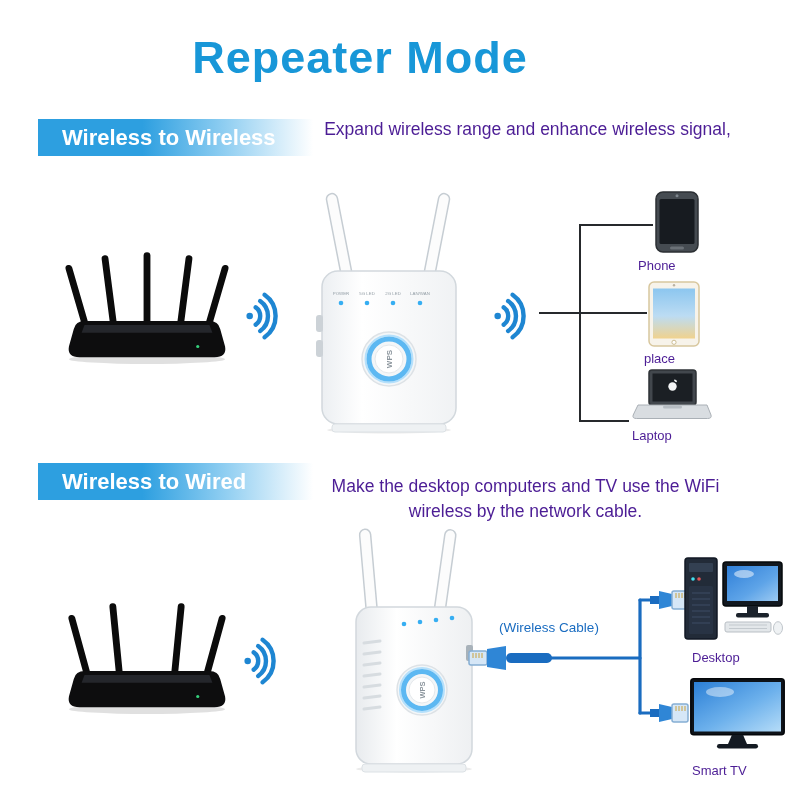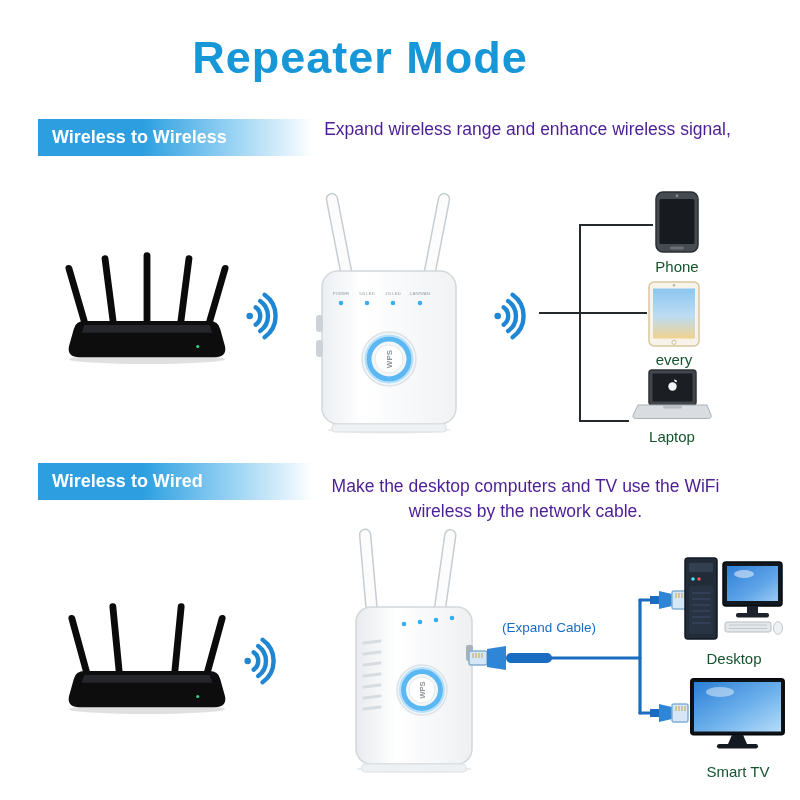--- a/index.html
+++ b/index.html
@@ -4,31 +4,31 @@
 <style>
   *{box-sizing:border-box;margin:0;padding:0;}
   body{margin:0;background:#ffffff;}
   .page{position:relative;width:800px;height:800px;background:#ffffff;font-family:"Liberation Sans",sans-serif;overflow:hidden;}
   .abs{position:absolute;}
   svg{display:block;overflow:visible;}
   svg text{font-family:"Liberation Sans",sans-serif;}
 
   .title{top:32px;left:0;width:720px;text-align:center;font-size:45px;font-weight:bold;color:#1897d8;letter-spacing:1px;}
 
-  .banner{left:38px;width:275px;height:37px;line-height:37px;padding-left:14px;color:#ffffff;
-          font-size:18px;font-weight:bold;
+  .banner{left:38px;width:275px;height:37px;line-height:37px;padding-left:24px;color:#ffffff;
+          font-size:22px;font-weight:bold;
           background:linear-gradient(90deg,#2d9fe0 0%,#2d9fe0 38%,rgba(116,194,238,0.8) 68%,rgba(255,255,255,0) 100%);}
   .banner1{top:119px;}
   .banner2{top:463px;}
 
   .desc{text-align:center;font-size:17.5px;line-height:1.42;color:#4c1d95;}
   .desc1{left:300px;top:117px;width:455px;}
   .desc2{left:303px;top:474px;width:445px;}
 
-  .lbl{position:absolute;text-align:center;font-size:15px;color:#14532d;}
+  .lbl{position:absolute;text-align:left;font-size:13px;color:#4c1d95;}
   .lbl-phone{left:638px;top:258px;width:78px;}
   .lbl-ipad{left:644px;top:351px;width:60px;}
   .lbl-laptop{left:632px;top:428px;width:80px;}
   .lbl-desktop{left:692px;top:650px;width:84px;}
   .lbl-tv{left:692px;top:763px;width:92px;}
 
   .router1{left:58px;top:243px;width:178px;height:122px;}
   .wifi1a{left:242px;top:292px;width:48px;height:48px;}
   .repeater1{left:303px;top:189px;width:170px;height:245px;}
   .wifi1b{left:490px;top:292px;width:48px;height:48px;}
@@ -157,21 +157,21 @@
         <stop offset="0" stop-color="#8cc6ef"></stop>
           <stop offset="0.55" stop-color="#bcdcf3"></stop>
           <stop offset="1" stop-color="#f0d28e"></stop>
       </linearGradient>
     </defs>
     <rect x="1" y="1" width="50" height="64" rx="5" fill="#f7f3ea" stroke="#d8c79e" stroke-width="1.5"></rect>
     <rect x="5" y="7.5" width="42" height="50" fill="url(#g-ipad)"></rect>
     <circle cx="26" cy="4.3" r="1.2" fill="#b9b2a2"></circle>
     <circle cx="26" cy="61.3" r="2.1" fill="#ffffff" stroke="#cdbd92" stroke-width="1"></circle>
   </svg>
-  <div class="lbl lbl-ipad">every</div>
+  <div class="lbl lbl-ipad">place</div>
 
   <svg class="abs laptop" viewBox="0 0 80 54">
     <rect x="17" y="1" width="47" height="35" rx="3" fill="#42474d" stroke="#2e3236" stroke-width="1.5"></rect>
     <rect x="20.5" y="4.5" width="40" height="28" fill="#1b1f24"></rect>
     <circle cx="40.5" cy="17.5" r="4.2" fill="#f4f5f6"></circle>
     <ellipse cx="43.5" cy="11.8" rx="1.7" ry="0.9" transform="rotate(38 43.5 11.8)" fill="#f4f5f6"></ellipse>
     <path d="M6 36 L75 36 L79 46 Q80 49.5 75.5 49.5 L4.5 49.5 Q0 49.5 1.2 46 Z" fill="#d9dde1" stroke="#aab0b6" stroke-width="1"></path>
     <rect x="31" y="36.5" width="19" height="3" rx="1.5" fill="#b6bcc2"></rect>
   </svg>
   <div class="lbl lbl-laptop">Laptop</div>
@@ -252,21 +252,21 @@
     <g stroke="#c9a23f" stroke-width="1">
       <line x1="5" y1="9" x2="5" y2="14"></line>
         <line x1="8" y1="9" x2="8" y2="14"></line>
       <line x1="11" y1="9" x2="11" y2="14"></line>
         <line x1="14" y1="9" x2="14" y2="14"></line>
     </g>
     <polygon points="19,5 38,2 38,26 19,23" fill="#2f86d6"></polygon>
     <rect x="38" y="9" width="46" height="10" rx="5" fill="#1a6cc0"></rect>
   </svg>
 
-  <div class="abs cable-label">(Expand Cable)</div>
+  <div class="abs cable-label">(Wireless Cable)</div>
 
   <svg class="abs cables" viewBox="0 0 120 135">
     <g stroke="#1a6cc0" stroke-width="3.2" fill="none" stroke-linecap="round" stroke-linejoin="round">
       <line x1="10" y1="73" x2="100" y2="73"></line>
       <line x1="100" y1="15" x2="100" y2="128"></line>
       <line x1="100" y1="15" x2="118" y2="15"></line>
       <line x1="100" y1="128" x2="118" y2="128"></line>
     </g>
   </svg>
 

